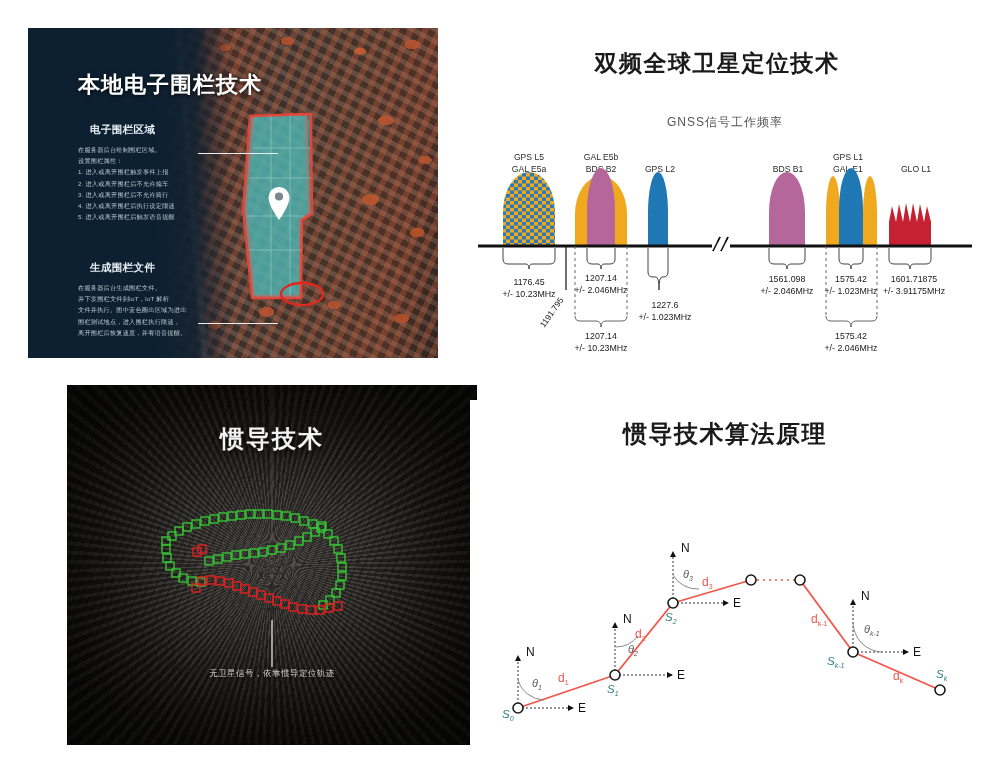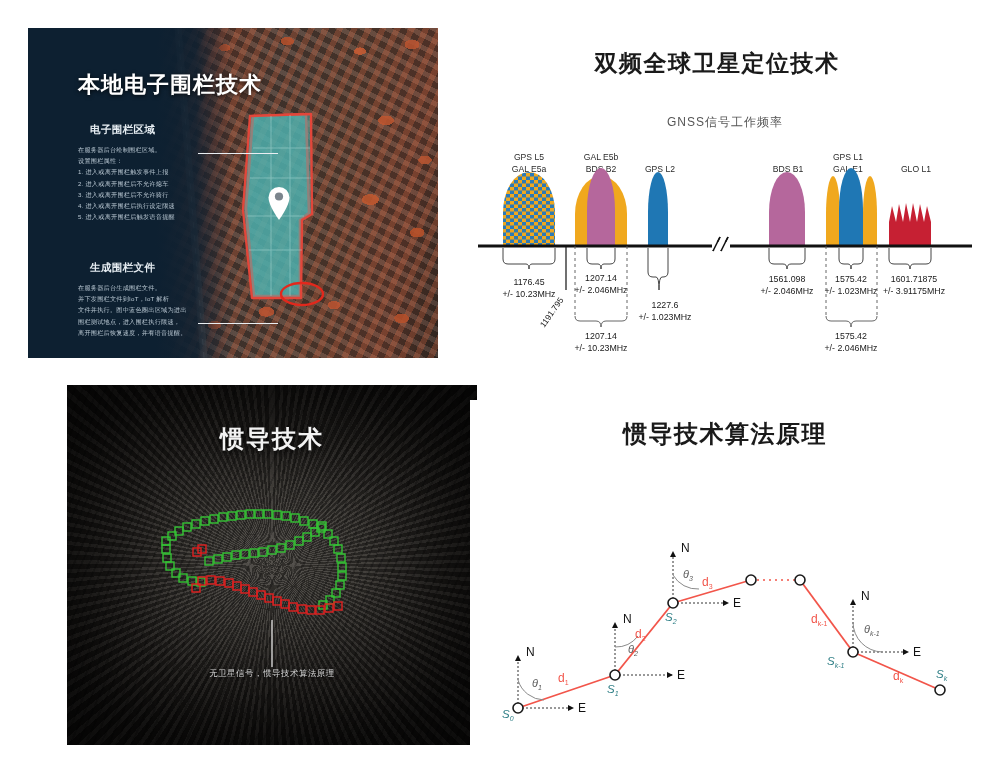--- a/index.html
+++ b/index.html
@@ -411,21 +411,21 @@
 
         <rect x="125" y="199" width="8" height="8"></rect>
           <rect x="126" y="163" width="8" height="8"></rect>
         <rect x="131" y="160" width="8" height="8"></rect>
       </g>
 
       <line x1="205" y1="235" x2="205" y2="282" stroke="#e8e8e8" stroke-width="1.2"></line>
     </svg>
 
     <div class="ins-caption" id="ins-caption-wrap">
-      <div>无卫星信号，惯导技术算法原理</div>
+      <div>无卫星信号，依靠惯导定位轨迹</div>
     </div>
   </div>
 
   <div class="panel" id="algo-panel">
     <div id="algo-title">惯导技术算法原理</div>
 
     <svg class="algo-svg" viewBox="0 0 510 280">
       <defs>
         <marker id="ar" markerWidth="7" markerHeight="7" refX="5" refY="3" orient="auto">
           <path d="M0 0 L6 3 L0 6 Z" fill="#111"></path>

